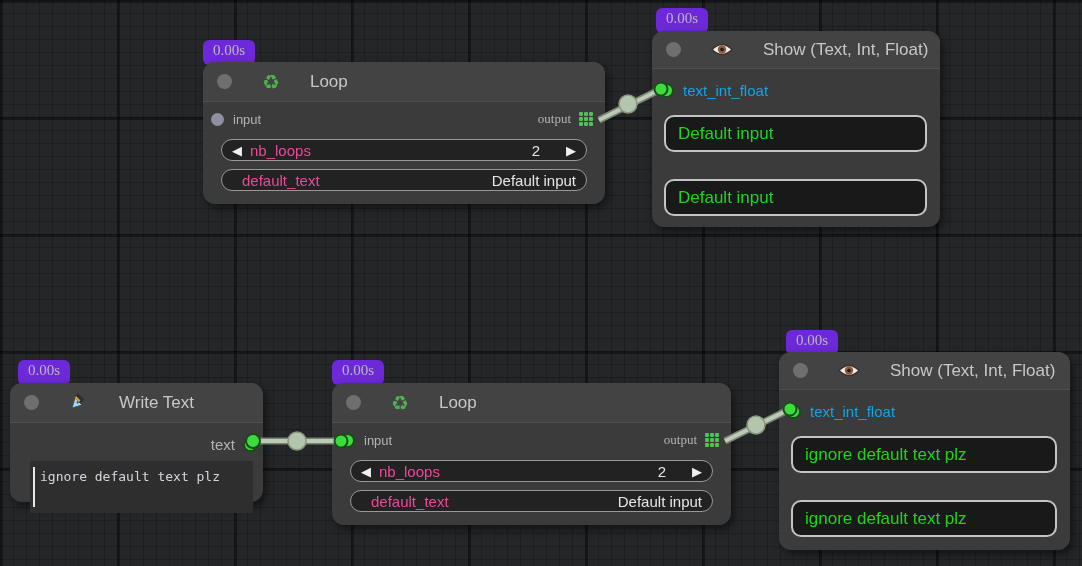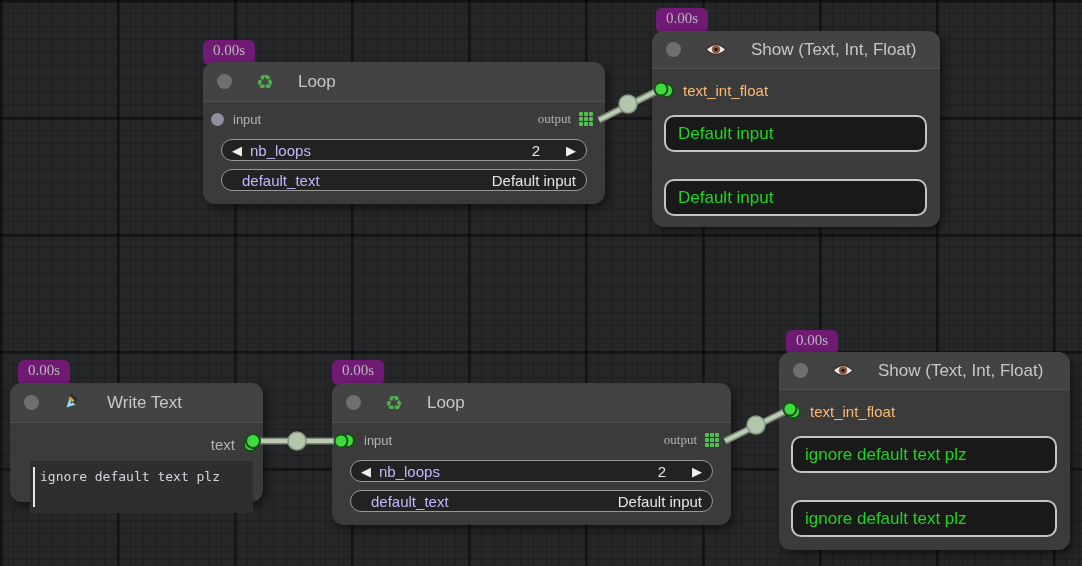--- a/index.html
+++ b/index.html
@@ -8,54 +8,54 @@
     font-family:"Liberation Sans",sans-serif;
     background-color:#242628;
     background-image:
       linear-gradient(rgba(0,0,0,0.40) 3px, transparent 3px),
       linear-gradient(90deg, rgba(0,0,0,0.40) 3px, transparent 3px),
       linear-gradient(rgba(0,0,0,0.18) 1px, transparent 1px),
       linear-gradient(90deg, rgba(0,0,0,0.18) 1px, transparent 1px);
     background-size:117px 117px,117px 117px,13px 13px,13px 13px;
   }
   .badge{
-    position:absolute;z-index:5;background:#701a75;border-radius:6px;
+    position:absolute;z-index:5;background:#6d28d9;border-radius:6px;
     color:#b9b9b9;font-family:"Liberation Serif",serif;font-size:15px;
     padding:2px 10px 6px 10px;
   }
   .node{
     position:absolute;z-index:10;background:#3b3b3b;border-radius:12px;
     box-shadow:3px 4px 8px rgba(0,0,0,0.5);box-sizing:border-box;
   }
   .node-header{
     height:40px;background:#434343;border-radius:12px 12px 0 0;
     border-bottom:1px solid #4f4f4f;
-    display:flex;align-items:center;gap:24px;padding:0 14px;box-sizing:border-box;
+    display:flex;align-items:center;gap:30px;padding:0 14px;box-sizing:border-box;
   }
   .header-dot{width:15px;height:15px;border-radius:50%;background:#6f6f6f;flex:0 0 auto;}
   .node-title{color:#c7c7c7;font-size:17px;white-space:nowrap;}
   .recycle{color:#4db24d;font-size:20px;line-height:20px;}
   .io-row{display:flex;align-items:center;padding:9px 12px 4px 8px;color:#b3b3b3;font-size:13px;}
   .socket{width:13px;height:13px;border-radius:50%;flex:0 0 auto;}
   .socket.gray{background:#8f8fa1;}
   .socket.green{background:#3bdc3b;border:2px solid #1c4a1c;width:11px;height:11px;}
   .io-label{margin-left:9px;}
   .out-group{margin-left:auto;display:flex;align-items:center;gap:8px;font-family:Liberation Serif, serif;}
   .grid-icon{display:grid;grid-template-columns:repeat(3,4px);grid-auto-rows:4px;gap:1px;}
   .grid-icon span{background:#4fc24f;border-radius:1px;}
   .pill{
     height:22px;margin:8px 18px 0 18px;border:1px solid #989898;border-radius:12px;
     background:#222222;display:flex;align-items:center;padding:0 10px;box-sizing:border-box;
     font-size:15px;
   }
   .pill .arrow{color:#efefef;font-size:13px;line-height:13px;}
-  .pill .pname{color:#c4b5fd;margin-left:8px;}
+  .pill .pname{color:#ec4899;margin-left:8px;}
   .pill .pvalue{color:#e6e6e6;margin-left:auto;}
   .pill.stepper .pvalue{margin-right:26px;}
-  .show-socket-row{display:flex;align-items:center;gap:9px;padding:13px 0 0 7px;color:#fdba74;font-size:15px;}
+  .show-socket-row{display:flex;align-items:center;gap:9px;padding:13px 0 0 7px;color:#0ea5e9;font-size:15px;}
   .value-box{
     margin:0 13px 0 12px;height:37px;box-sizing:border-box;border:2px solid #c4c4c4;
     border-radius:10px;background:#191919;color:#1fd41f;font-size:17px;
     display:flex;align-items:center;padding:0 12px;overflow:hidden;white-space:nowrap;
   }
   .vb1{margin-top:16px;}
   .vb2{margin-top:27px;}
   .text-out-row{display:flex;align-items:center;justify-content:flex-end;gap:8px;
     padding:10px 5px 0 4px;color:#b3b3b3;font-size:15px;height:22px;}
   .textarea{

